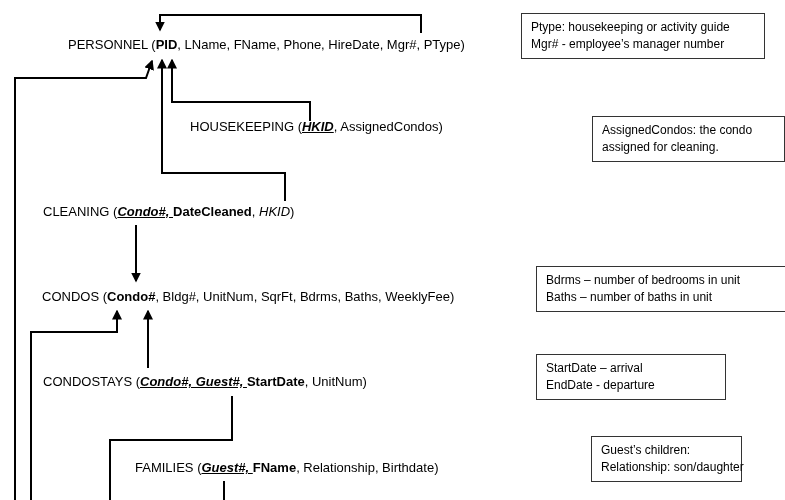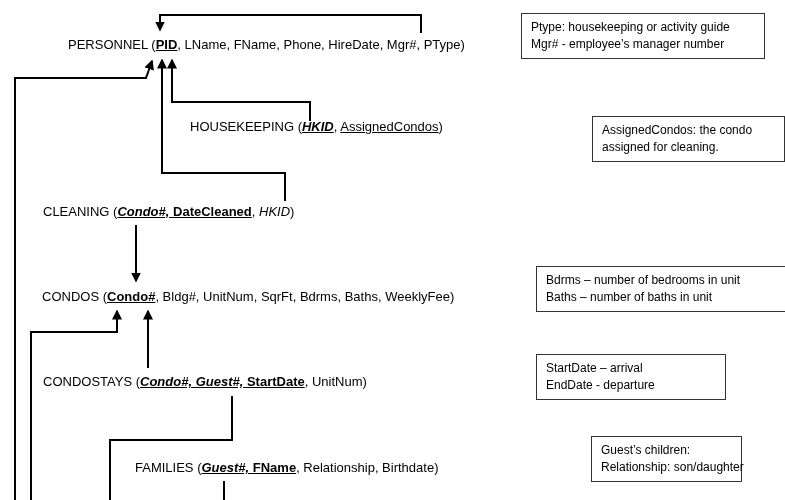--- a/index.html
+++ b/index.html
@@ -8,23 +8,23 @@
     font-family:"Liberation Sans", sans-serif;color:#000;
   }
   #connectors{position:absolute;left:0;top:0;width:785px;height:500px;}
   #connectors polyline{fill:none;stroke:#000;stroke-width:2;}
   #connectors .ortho{shape-rendering:crispEdges;}
   #connectors marker path{fill:#000;}
   .rel{
     position:absolute;font-size:13px;line-height:18px;white-space:pre;letter-spacing:0;
   }
   .seg-n{}
-  .seg-bu{font-weight:bold;text-decoration:underline;}
+  .seg-bu{font-weight:bold;}
   .seg-biu{font-weight:bold;font-style:italic;text-decoration:underline;}
-  .seg-u{text-decoration:underline;}
+  .seg-u{}
   .seg-i{font-style:italic;}
   .note{
     position:absolute;border:1.5px solid #333;background:#fff;
     padding:5px 9px;font-size:12px;line-height:17px;box-sizing:border-box;
   }
   .note-line{white-space:nowrap;}
 </style>
 </head>
 <body>
 

